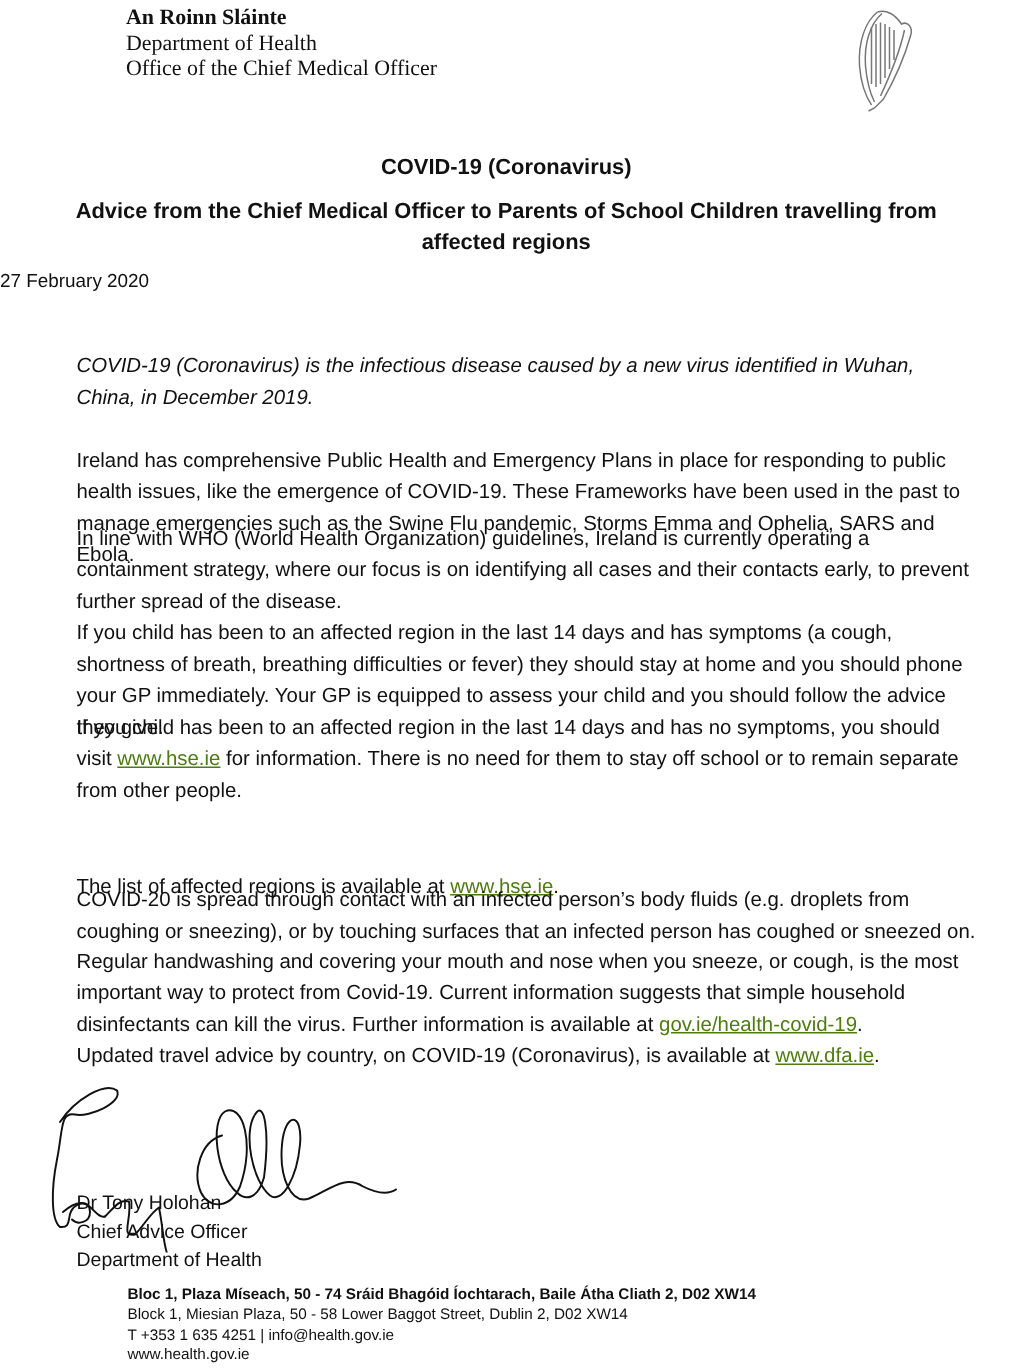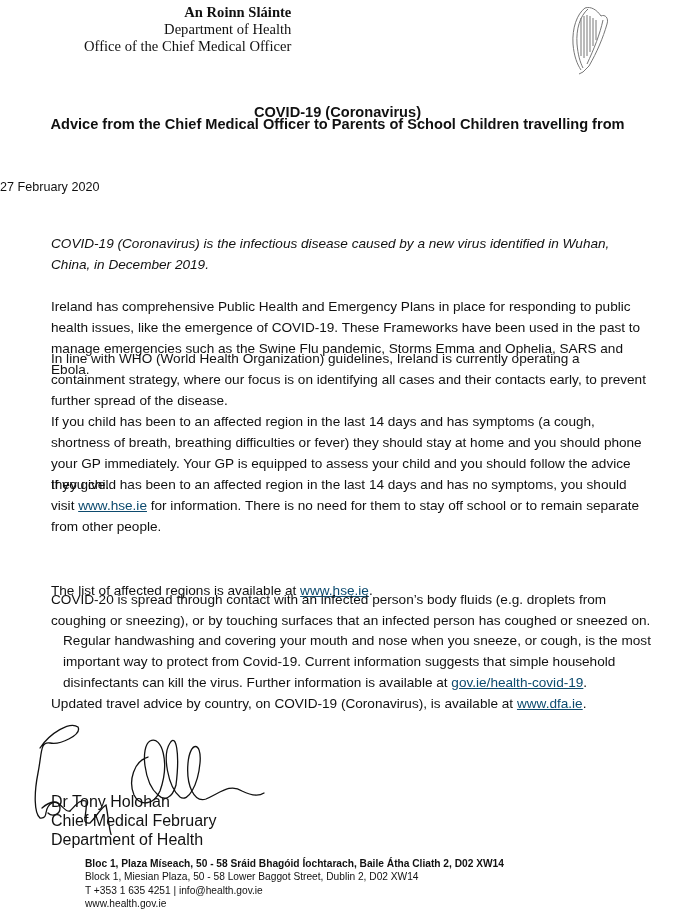--- a/index.html
+++ b/index.html
@@ -1,29 +1,29 @@
 <!DOCTYPE html>
 <html><head>
 <meta charset="utf-8">
 <style>
   html, body { margin:0; padding:0; background:#ffffff; }
   body { width:675px; height:912px; position:relative; overflow:hidden; color:#111; }
   .serif { font-family:"Liberation Serif","DejaVu Serif",serif; }
   .sans { font-family:"Liberation Sans","DejaVu Sans",sans-serif; }
-  .lh { position:absolute; left:84px; top:4px; font-size:14.6px; line-height:17px;text-align:right; }
+  .lh { position:absolute; left:84px; top:4px; font-size:14.6px; line-height:17px; }
   .lh .b { font-weight:bold; }
   .harp { position:absolute; left:567px; top:4px; width:45px; height:72px; }
   .title { position:absolute; left:0; width:675px; text-align:center; font-weight:bold; font-size:14.6px; }
   .date { position:absolute; left:0; width:675px; text-align:left; font-size:12.6px; }
   .body { position:absolute; left:51px; width:600px; font-size:13.6px; line-height:21px; }
   .body p { margin:0; }
   .body b { font-weight:normal; }
-  .body a { color:#0c4a6e; text-decoration:underline; }
+  .body a { color:#4d7c0f; text-decoration:underline; }
   .sig { position:absolute; left:30px; top:713px; width:240px; height:122px; }
-  .signame { position:absolute; left:51px; top:792px; font-size:16px; line-height:19px; }
+  .signame { position:absolute; left:51px; top:792px; font-size:13px; line-height:19px; }
   .footer { position:absolute; left:85px; top:857px; font-size:10.2px; line-height:13.4px; }
   .footer .b { font-weight:bold; }
 </style>
 </head>
 <body>
 
 <div class="lh serif">
   <div class="b">An Roinn Sláinte</div>
   <div>Department of Health</div>
   <div>Office of the Chief Medical Officer</div>
@@ -38,22 +38,23 @@
     <line x1="14" y1="14" x2="14" y2="52"></line>
     <line x1="17" y1="12" x2="17" y2="54"></line>
     <line x1="20" y1="11" x2="20" y2="52"></line>
     <line x1="23" y1="12" x2="23" y2="48"></line>
     <line x1="26" y1="14" x2="26" y2="42"></line>
     <line x1="29" y1="16" x2="29" y2="36"></line>
   </g>
 </svg>
 
 <div class="title sans" style="top:104px;">COVID-19 (Coronavirus)</div>
-<div class="title sans" style="top:114px;line-height:21px;">
+<div class="title sans" style="top:131px;line-height:21px;">
   <div>Advice from the Chief Medical Officer to Parents of School Children travelling from</div>
+  <div>affected regions</div>
 </div>
 <div class="date sans" style="top:180px;">27 February 2020</div>
 
 <div class="body sans" style="top:233px;font-style:italic;">
   <p>COVID-19 (Coronavirus) is the infectious disease caused by a new virus identified in Wuhan, China, in December 2019.</p>
 </div>
 
 <div class="body sans" style="top:296px;">
   <p>Ireland has comprehensive Public Health and Emergency Plans in place for responding to public health issues, like the emergence of COVID-19. These Frameworks have been used in the past to manage emergencies such as the Swine Flu pandemic, Storms Emma and Ophelia, SARS and Ebola.</p>
 </div>
@@ -71,41 +72,41 @@
 </div>
 
 <div class="body sans" style="top:580px;">
   <p><span>The list of affected regions is available at </span><a>www.hse.ie</a><span>.</span></p>
 </div>
 
 <div class="body sans" style="top:589px;">
   <p>COVID-20 is spread through contact with an infected person’s body fluids (e.g. droplets from coughing or sneezing), or by touching surfaces that an infected person has coughed or sneezed on.</p>
 </div>
 
-<div class="body sans" style="top:630px;margin-left:12px;">
+<div class="body sans" style="top:630px;">
   <p><span>Regular handwashing and covering your mouth and nose when you sneeze, or cough, is the most important way to protect from Covid-19. Current information suggests that simple household disinfectants can kill the virus. Further information is available at </span><a>gov.ie/health-covid-19</a><span>.</span></p>
 </div>
 
 <div class="body sans" style="top:693px;">
   <p><span>Updated travel advice by country, on COVID-19 (Coronavirus), is available at </span><a>www.dfa.ie</a><span>.</span></p>
 </div>
 
 <svg class="sig" viewBox="0 0 240 122">
   <g fill="none" stroke="#111" stroke-width="1.3" stroke-linecap="round">
     <path d="M10 35 C20 20, 40 8, 48 14 C52 22, 30 32, 20 30 C10 28, 12 40, 8 60 C4 80, 4 100, 10 105 C20 106, 12 95, 22 90 C30 86, 34 100, 40 98"></path>
     <path d="M12 95 C20 88, 30 86, 30 95 C30 102, 22 104, 18 100"></path>
     <path d="M40 98 C46 92, 50 86, 56 88 C58 100, 50 112, 60 110 C66 104, 70 96, 76 92 C80 112, 78 122, 88 135"></path>
     <path d="M118 44 C104 48, 98 68, 104 82 C110 94, 124 92, 130 78 C140 50, 132 22, 120 28 C110 34, 114 70, 128 82 C134 88, 142 86, 146 72 C150 40, 146 20, 140 30 C132 42, 138 74, 150 84 C158 90, 168 72, 170 50 C172 28, 160 28, 158 50 C156 72, 164 90, 176 86 C190 80, 200 70, 212 78 C220 82, 228 84, 234 80"></path>
   </g>
 </svg>
 
 <div class="signame sans">
   <div>Dr Tony Holohan</div>
-  <div>Chief Medical February</div>
+  <div>Chief Advice Officer</div>
   <div>Department of Health</div>
 </div>
 
 <div class="footer sans">
-  <div class="b">Bloc 1, Plaza Míseach, 50 - 58 Sráid Bhagóid Íochtarach, Baile Átha Cliath 2, D02 XW14</div>
+  <div class="b">Bloc 1, Plaza Míseach, 50 - 74 Sráid Bhagóid Íochtarach, Baile Átha Cliath 2, D02 XW14</div>
   <div>Block 1, Miesian Plaza, 50 - 58 Lower Baggot Street, Dublin 2, D02 XW14</div>
   <div>T +353 1 635 4251 | info@health.gov.ie</div>
   <div>www.health.gov.ie</div>
 </div>
 
 </body></html>

